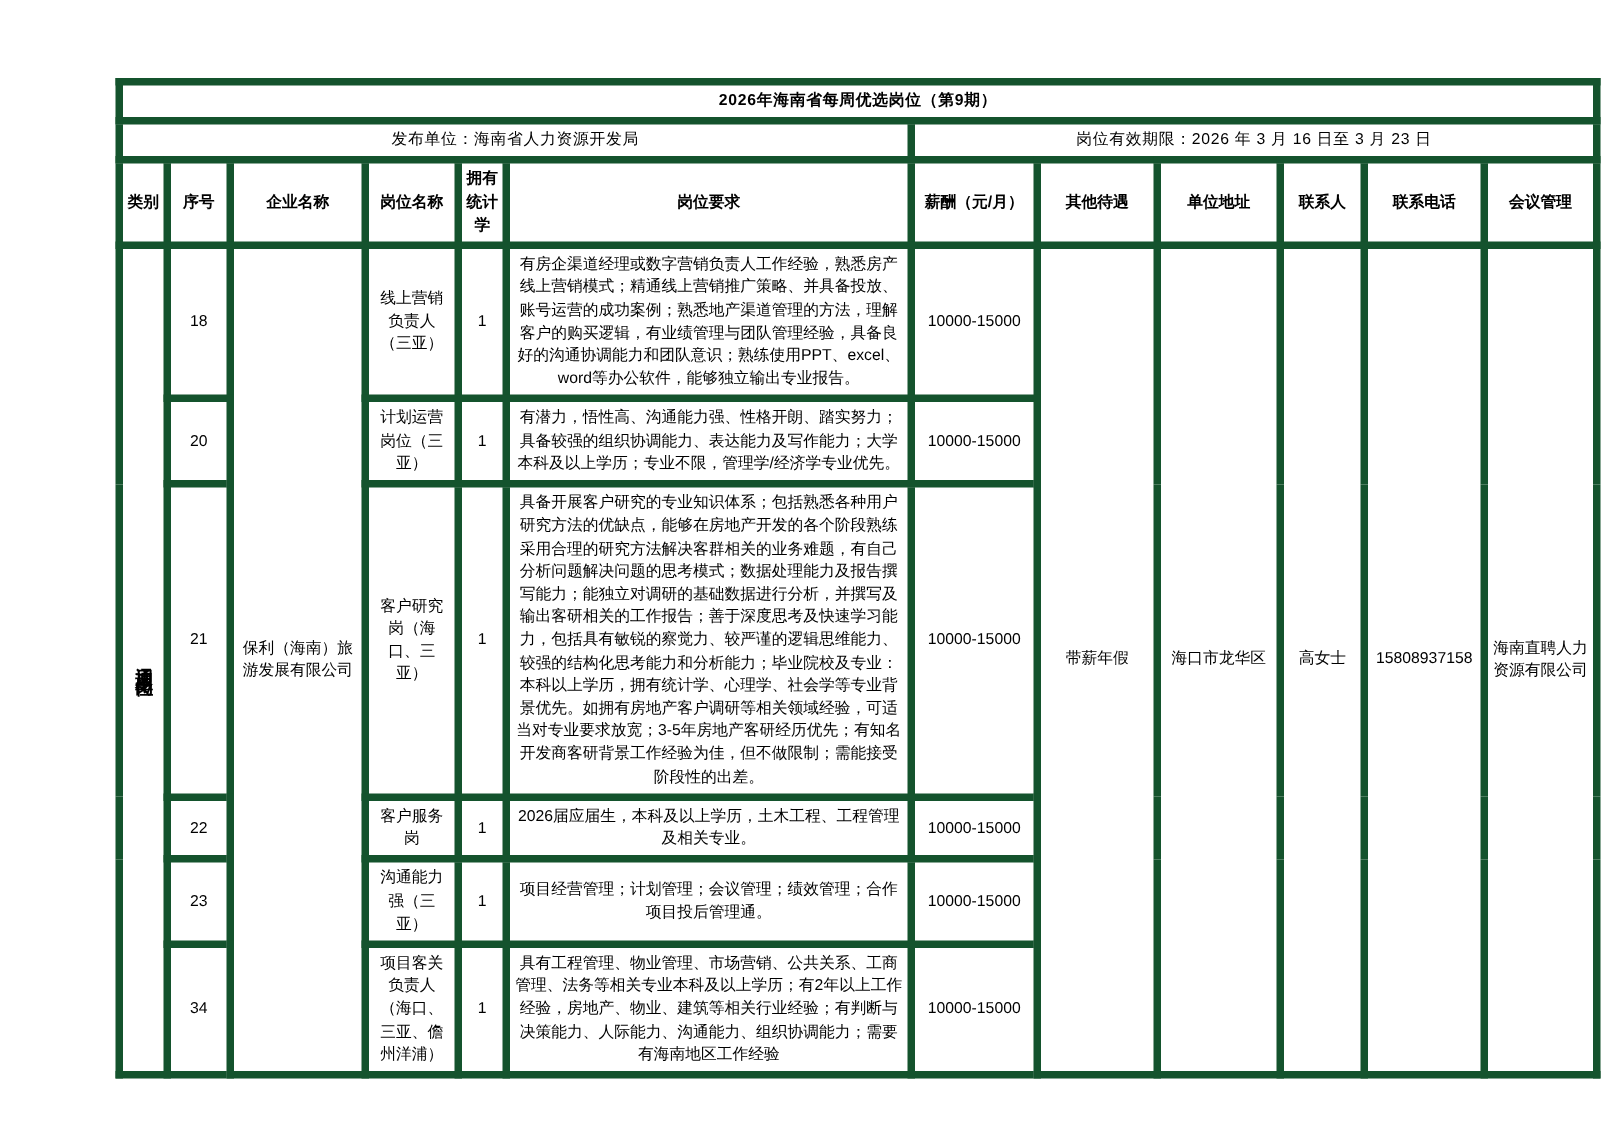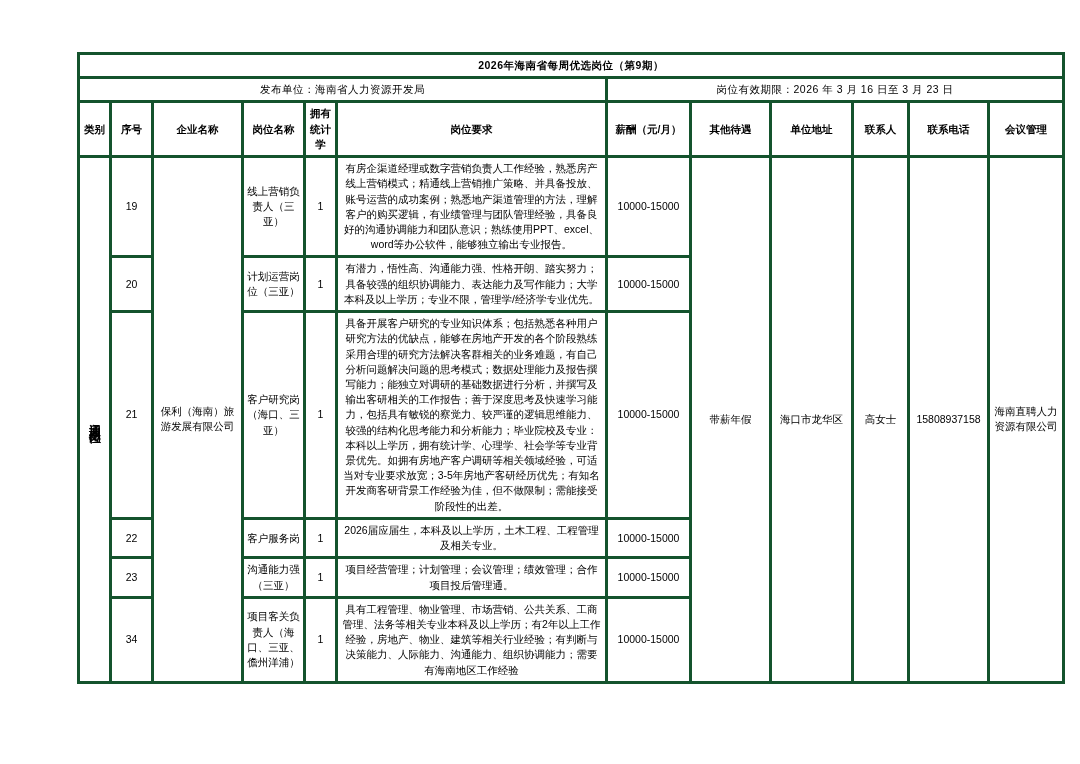--- a/index.html
+++ b/index.html
@@ -24,21 +24,21 @@
     left: 77px;
     top: 52px;
     width: 945px;
   }
   table.doc {
     width: 945px;
     border-collapse: collapse;
     table-layout: fixed;
   }
   table.doc td, table.doc th {
-    border: 3px solid #14532d;
+    border: 5px solid #14532d;
     padding: 3px 3px;
     font-size: 10.5px;
     line-height: 1.45;
     vertical-align: middle;
     text-align: center;
     word-break: break-all;
   }
   .title-cell {
     font-size: 12.5px;
     font-weight: bold;
@@ -140,21 +140,21 @@
         <td>联系电话</td>
         <td>会议管理</td>
       </tr>
 
       <tr>
         <td rowspan="6">
           <div class="vert-wrap">
                 <div class="vert">通用型岗位</div>
               </div>
         </td>
-        <td class="small-num">19</td>
+        <td class="small-num">18</td>
         <td rowspan="6" class="cellmulti">保利（海南）旅游发展有限公司</td>
         <td class="cellmulti">线上营销负责人（三亚）</td>
         <td>1</td>
         <td class="req">有房企渠道经理或数字营销负责人工作经验，熟悉房产线上营销模式；精通线上营销推广策略、并具备投放、账号运营的成功案例；熟悉地产渠道管理的方法，理解客户的购买逻辑，有业绩管理与团队管理经验，具备良好的沟通协调能力和团队意识；熟练使用PPT、excel、word等办公软件，能够独立输出专业报告。</td>
         <td>10000-15000</td>
         <td rowspan="6">带薪年假</td>
         <td rowspan="6">海口市龙华区</td>
         <td rowspan="6">高女士</td>
         <td rowspan="6">15808937158</td>
         <td rowspan="6" class="cellmulti">海南直聘人力资源有限公司</td>

